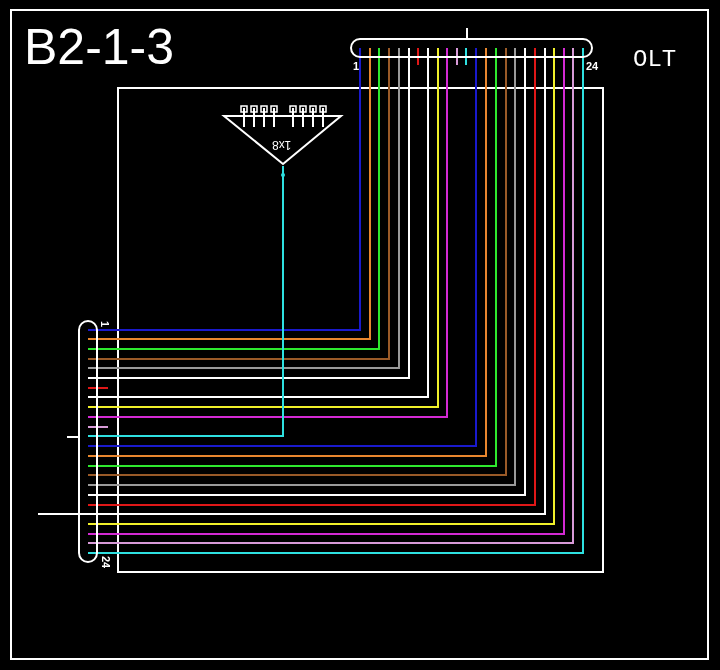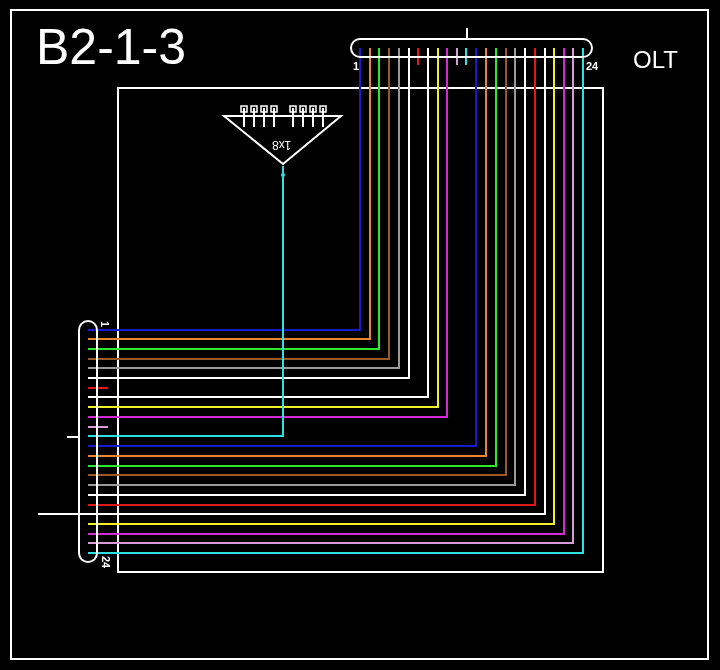--- a/index.html
+++ b/index.html
@@ -1,19 +1,19 @@
 <!DOCTYPE html>
 <html><head>
 <meta charset="utf-8">
 <style>
   html, body { margin: 0; padding: 0; background: #000; }
   body { width: 720px; height: 670px; position: relative; overflow: hidden; font-family: "Liberation Sans", sans-serif; }
   #canvas { position: absolute; left: 0; top: 0; }
-  .title { position: absolute; left: 36px; top: 18px; color: #fff; font-size: 50px; font-family: "Liberation Sans", sans-serif; letter-spacing: 0px; }
-  .olt { position: absolute; left: 633px; top: 46px; color: #fff; font-size: 24px; font-family: Liberation Sans, sans-serif; }
+  .title { position: absolute; left: 24px; top: 18px; color: #fff; font-size: 50px; font-family: "Liberation Sans", sans-serif; letter-spacing: 0px; }
+  .olt { position: absolute; left: 633px; top: 46px; color: #fff; font-size: 24px; font-family: Liberation Mono, monospace; }
   .lbl { position: absolute; color: #fff; font-size: 11px; font-weight: bold; font-family: "Liberation Sans", sans-serif; }
 </style>
 </head>
 <body>
 
 <svg id="canvas" width="720" height="670">
 
   <rect x="11" y="10" width="697" height="649" fill="none" stroke="#fff" stroke-width="2"></rect>
 
   <rect x="118" y="88" width="485" height="484" fill="none" stroke="#fff" stroke-width="2"></rect>

